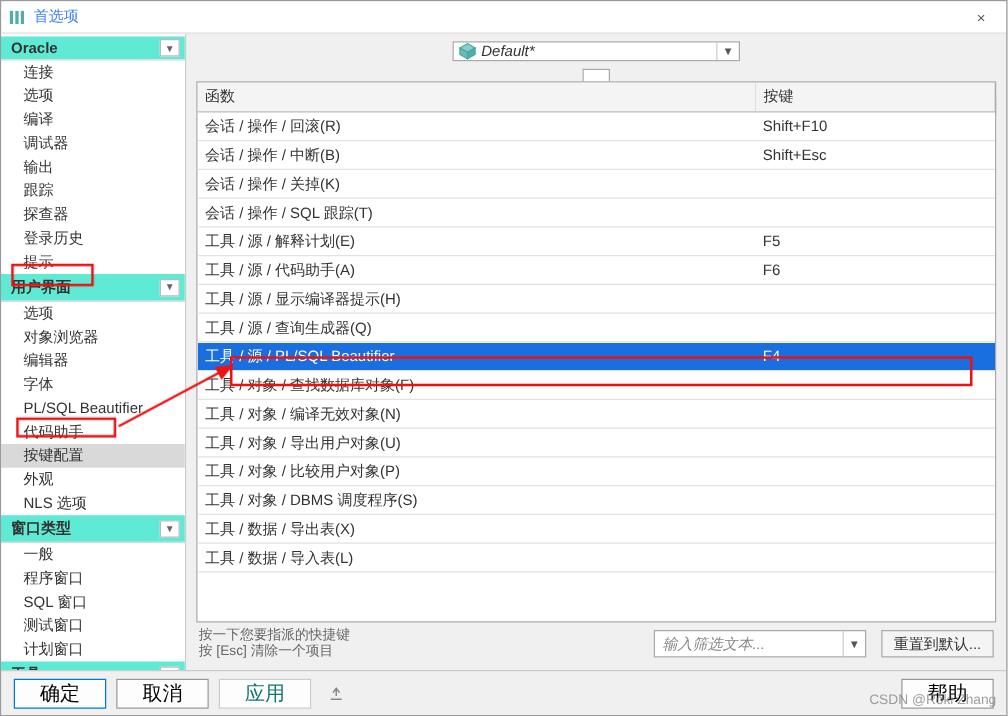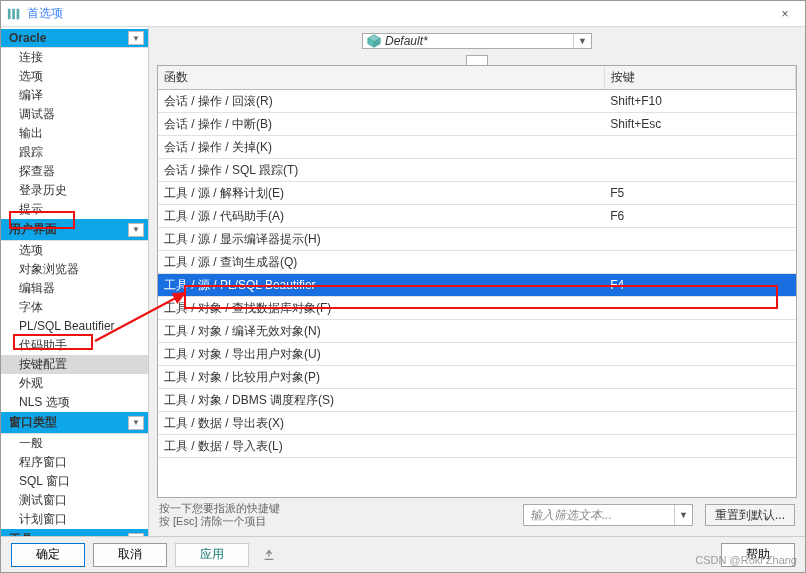--- a/index.html
+++ b/index.html
@@ -56,21 +56,21 @@
     overflow:auto;
     padding-top:2px;
   }
   .cat-header {
     display:flex;
     align-items:center;
     justify-content:space-between;
     font-weight:bold;
     padding:2px 4px 2px 8px;
     border-bottom:1px solid #ddd;
-    background:#0ea5e9;
+    background:#5eead4;
   }
   .cat-header .chev {
     width:16px;height:14px;
     border:1px solid #bbb;
     display:flex;align-items:center;justify-content:center;
     background:#fff;
     font-size:8px;color:#666;
   }
   .tree-item {
     padding: 1px 4px 1px 18px;
@@ -206,21 +206,21 @@
     background:#f0f0f0;
     display:flex;
     align-items:center;
     padding:0 10px;
     gap:8px;
   }
   .bottom-bar button.std {
     height:24px;width:74px;
     border:1px solid #999;
     background:#fdfdfd;
-    font-size:12px;
+    font-size:16px;
     cursor:pointer;
   }
   .bottom-bar button.primary { border:1px solid #0078d7; }
   .bottom-bar button.disabled { color:#0f766e; border-color:#ccc; }
   .bottom-bar .icon-btn {
     width:24px;height:24px;
     display:flex;align-items:center;justify-content:center;
     color:#888;font-size:14px;
   }
   .bottom-bar .spacer { flex:1; }

